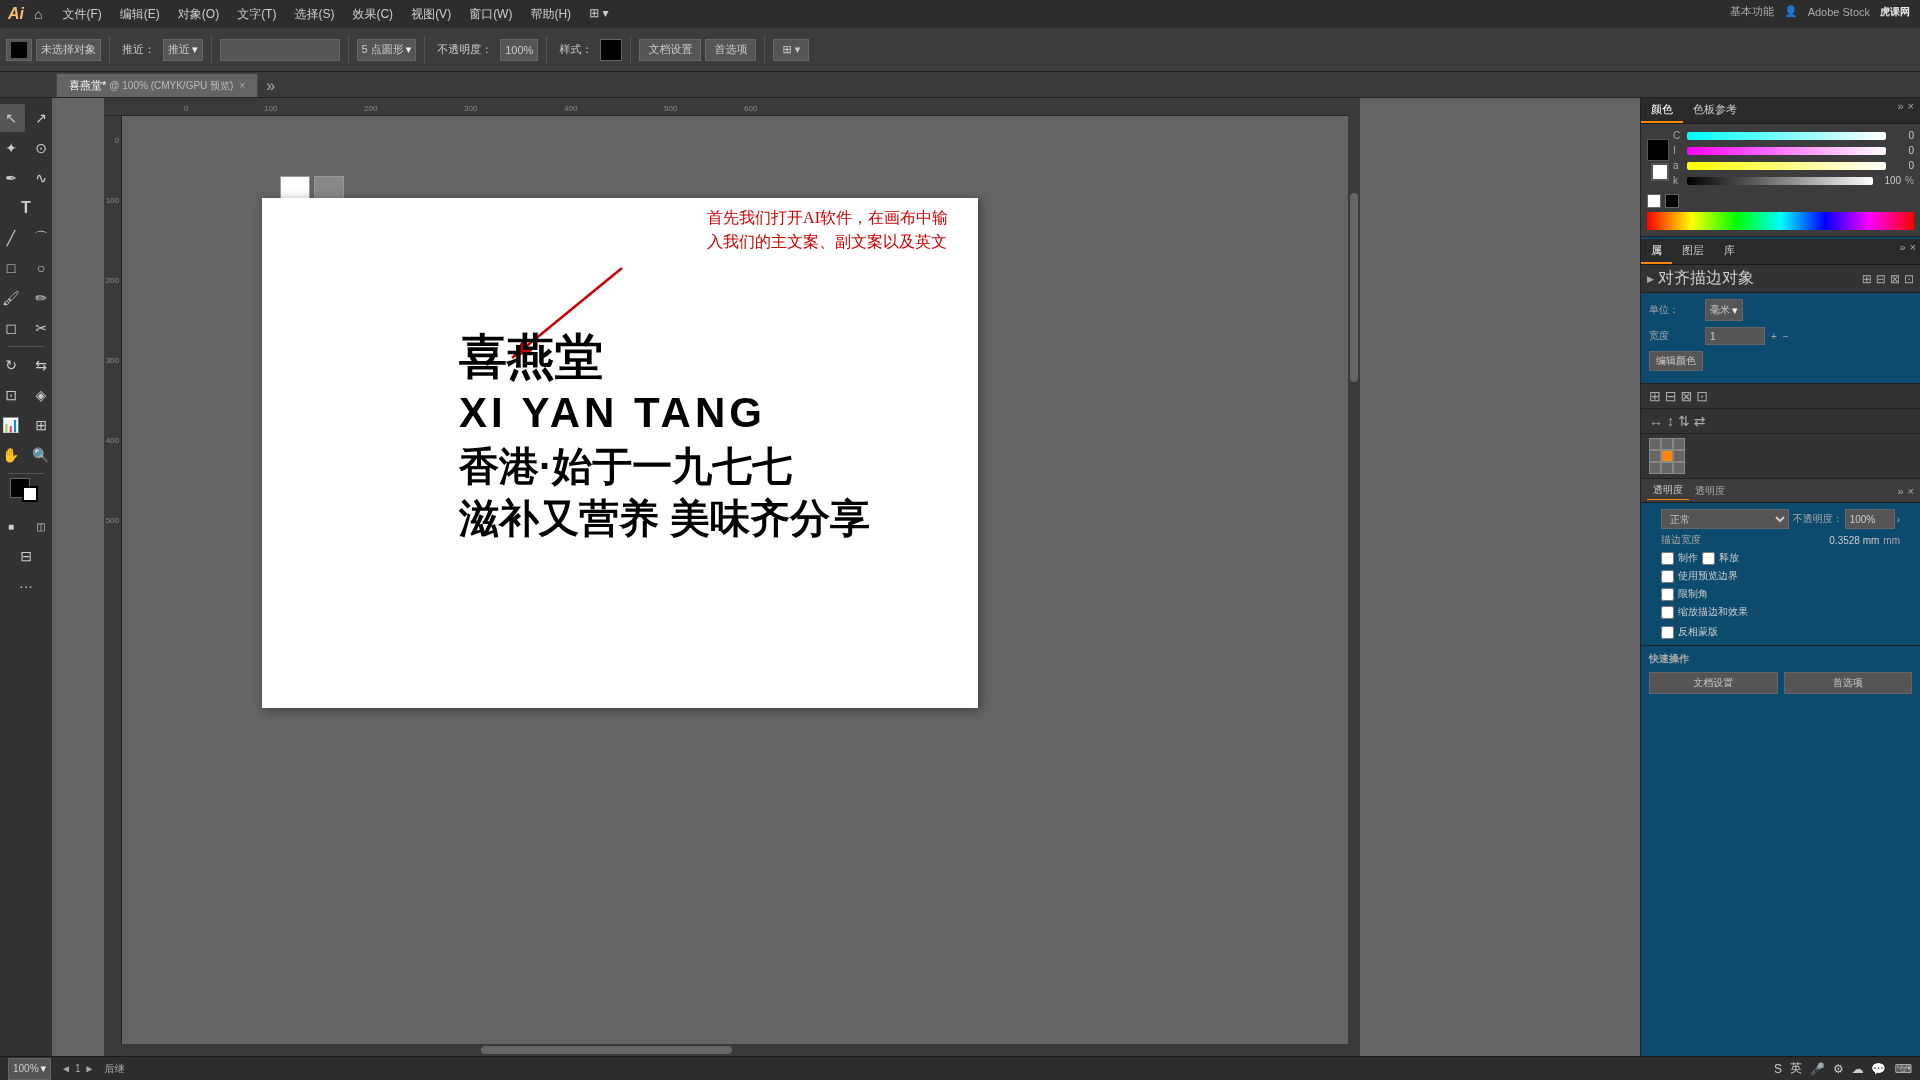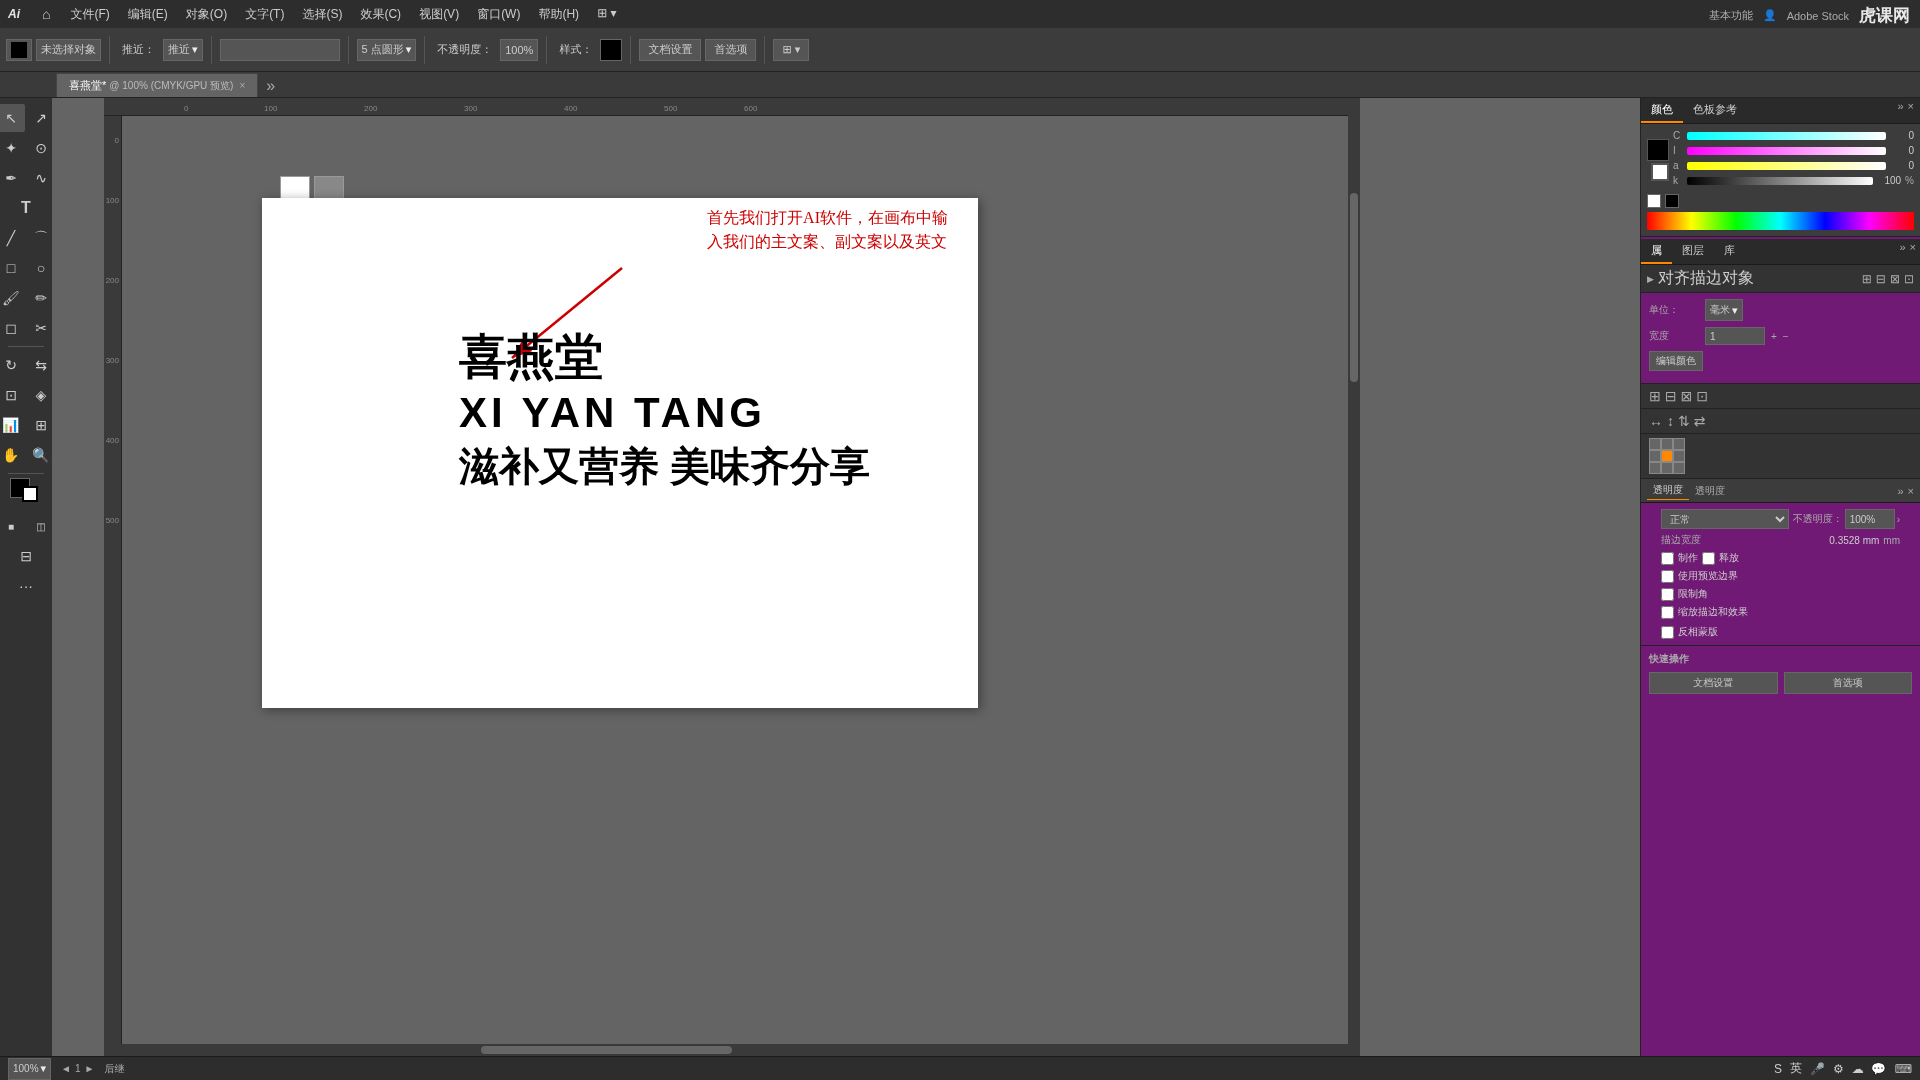--- a/index.html
+++ b/index.html
@@ -4,21 +4,21 @@
   <style>
     * { margin: 0; padding: 0; box-sizing: border-box; }
     body { width: 1920px; height: 1080px; overflow: hidden; background: #5a5a5a; font-family: 'Arial', sans-serif; }
 
     
     #menu-bar {
       width: 100%; height: 28px; background: #2d2d2d; display: flex; align-items: center;
       padding: 0 8px; gap: 0; position: relative;
     }
     #menu-bar .ai-logo {
-      color: #e5e5e5; font-weight: bold; font-size: 12px; margin-right: 22px; font-style: italic;
+      color: #fdba74; font-weight: bold; font-size: 16px; margin-right: 10px; font-style: italic;
     }
     #menu-bar .home-icon {
       color: #ccc; font-size: 14px; margin-right: 12px;
     }
     #menu-bar .menu-items { display: flex; gap: 2px; }
     #menu-bar .menu-item {
       color: #ccc; font-size: 12px; padding: 2px 8px; cursor: pointer; white-space: nowrap;
     }
     .menu-bar-right {
       position: absolute; right: 10px; top: 4px; color: #aaa; font-size: 11px; display: flex; align-items: center; gap: 10px;
@@ -116,21 +116,21 @@
       font-size: 40px; font-weight: 900; color: #000; font-family: 'SimHei', sans-serif;
       line-height: 1.3;
     }
     .main-sub2 {
       font-size: 40px; font-weight: 900; color: #000; font-family: 'SimHei', sans-serif;
       line-height: 1.3;
     }
 
     
     #right-panels {
-      width: 280px; background: #701a75; flex-shrink: 0; display: flex; flex-direction: column;
+      width: 280px; background: #0c4a6e; flex-shrink: 0; display: flex; flex-direction: column;
       border-left: 1px solid #222;
     }
     .panel-tabs {
       display: flex; background: #2a2a2a; border-bottom: 1px solid #1a1a1a;
     }
     .panel-tab {
       color: #ccc; font-size: 11px; padding: 4px 10px; cursor: pointer; white-space: nowrap;
     }
     .panel-tab.active { color: #fff; border-bottom: 2px solid #ff8800; }
 
@@ -248,21 +248,21 @@
     <span class="menu-item">效果(C)</span>
     <span class="menu-item">视图(V)</span>
     <span class="menu-item">窗口(W)</span>
     <span class="menu-item">帮助(H)</span>
     <span class="menu-item">⊞ ▾</span>
   </div>
   <div class="menu-bar-right">
     <span>基本功能</span>
     <span>👤</span>
     <span>Adobe Stock</span>
-    <span style="font-size:17px;font-weight:bold;color:#e8e8e8;">虎课网</span>
+    <span style="font-size:10px;font-weight:bold;color:#e8e8e8;">虎课网</span>
   </div>
 </div>
 
 <div id="toolbar">
   <div class="toolbar-box" style="display:flex;align-items:center;gap:2px;">
     <div style="width:16px;height:16px;background:#000;"></div>
   </div>
   <div class="toolbar-box">
     <span style="font-size:11px;color:#ccc;">未选择对象</span>
   </div>
@@ -407,20 +407,21 @@
           <marker id="arrowhead" markerWidth="8" markerHeight="6" refX="8" refY="3" orient="auto">
             <polygon points="0 0, 8 3, 0 6" fill="#cc0000"></polygon>
           </marker>
         </defs>
         <line x1="140" y1="10" x2="30" y2="100" stroke="#cc0000" stroke-width="2.5" marker-end="url(#arrowhead)"></line>
       </svg>
 
       <div class="main-text-block">
         <div class="main-title-cn">喜燕堂</div>
         <div class="main-title-en">XI YAN TANG</div>
+        <div class="main-sub1">香港·始于一九七七</div>
         <div class="main-sub2">滋补又营养 美味齐分享</div>
       </div>
     </div>
 
     <div id="h-scrollbar">
       <div class="scrollbar-thumb-h"></div>
     </div>
     <div id="v-scrollbar">
       <div class="scrollbar-thumb-v"></div>
     </div>

